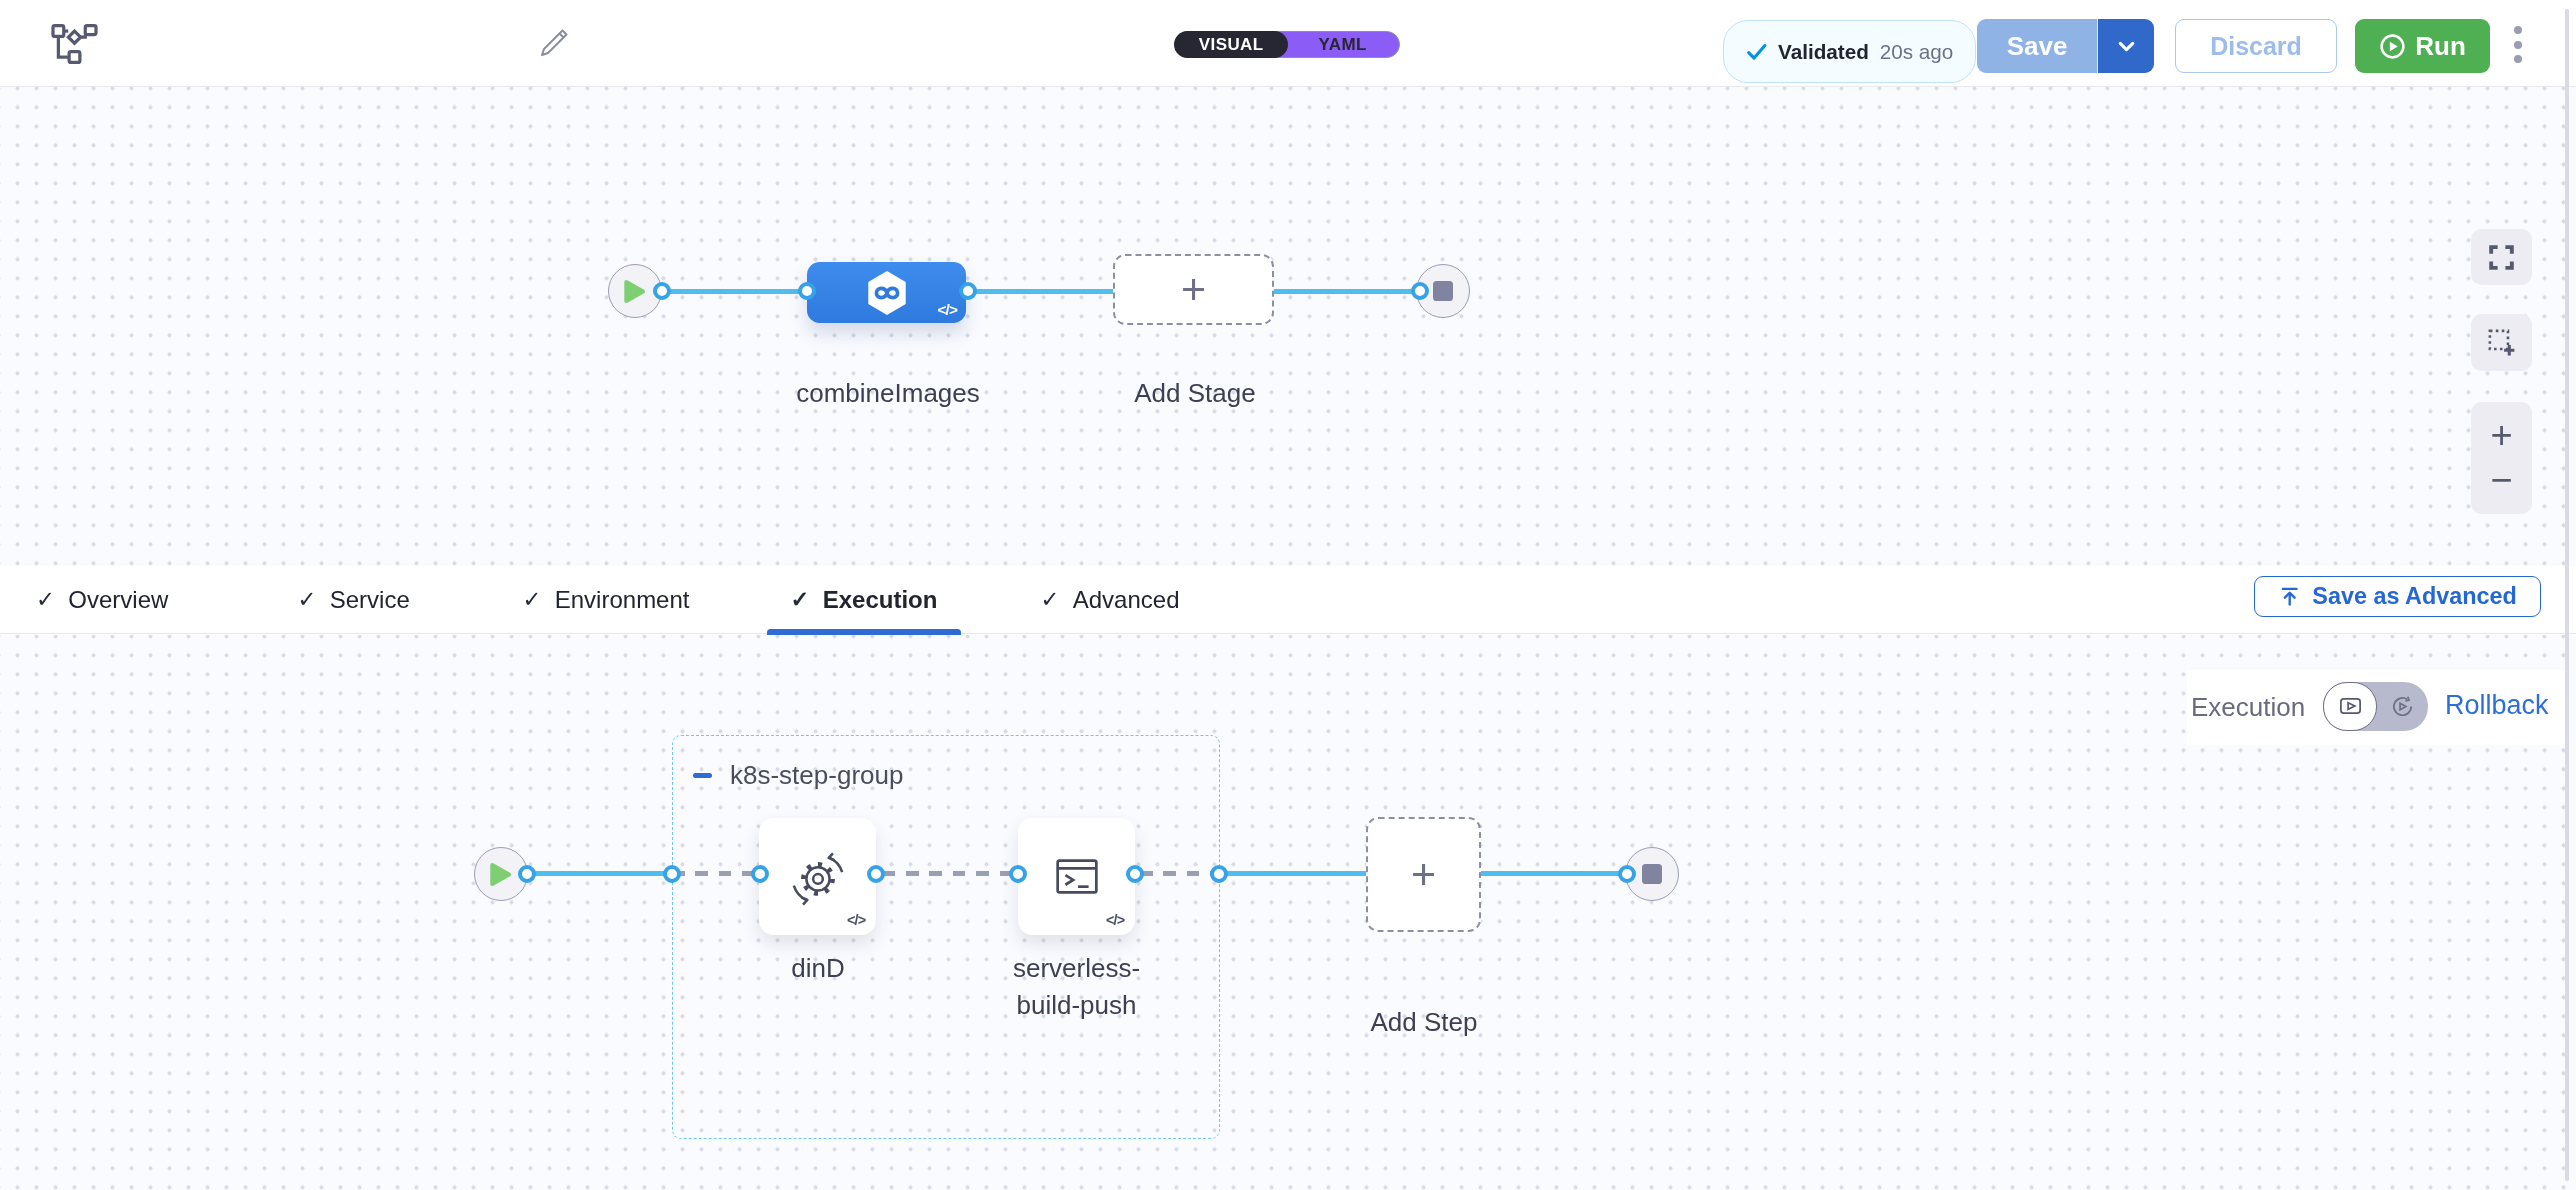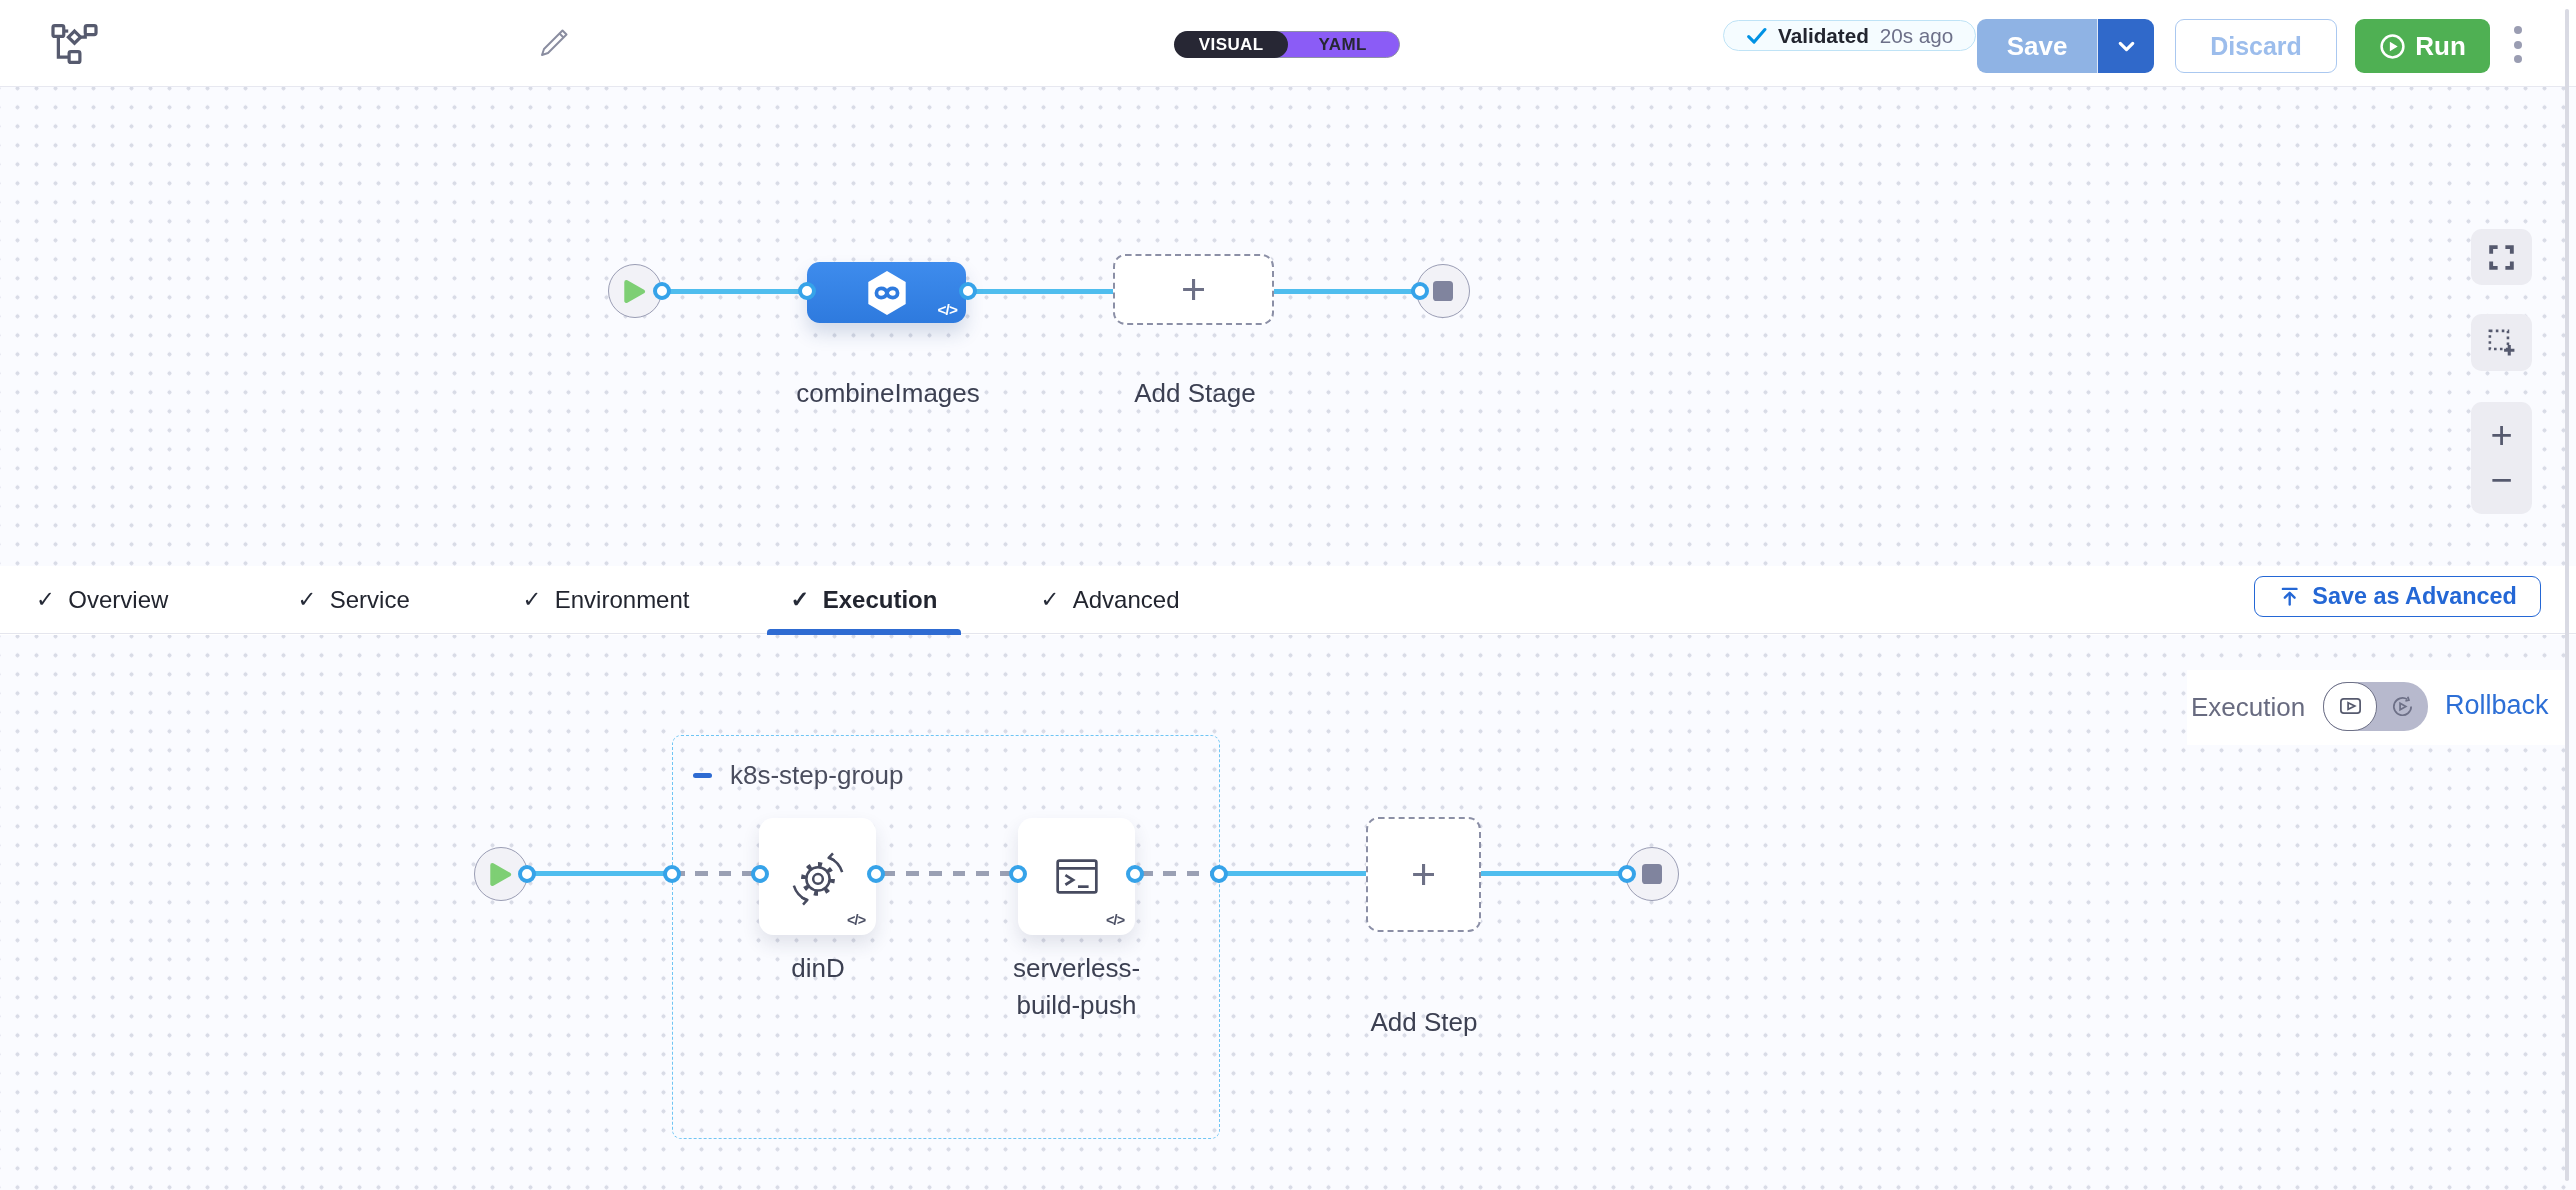--- a/index.html
+++ b/index.html
@@ -16,21 +16,21 @@
 
   .mode-toggle{position:absolute;left:1175px;top:31px;width:225px;height:27px;
                border:1.8px solid #8e90a5;border-radius:15.3px;background:#8b5cf6;
                box-sizing:border-box;display:flex;align-items:center;}
   .mode-visual{height:27px;margin:-1.8px;width:114px;background:#272734;color:#fff;
                border-radius:15.3px;display:flex;align-items:center;justify-content:center;
                font-size:17px;font-weight:700;letter-spacing:0.4px;cursor:pointer;}
   .mode-yaml{flex:1;text-align:center;color:#272734;font-size:17px;font-weight:700;
              letter-spacing:0.4px;cursor:pointer;}
 
-  .validated{position:absolute;left:1723px;top:20px;height:31px;padding:0 21.6px;
+  .validated{position:absolute;left:1723px;top:20px;height:63px;padding:0 21.6px;
              border:1.8px solid #bfe3f6;background:#f5fcff;border-radius:25px;
              display:flex;align-items:center;gap:10.8px;box-sizing:border-box;cursor:pointer;}
   .validated .v-label{font-size:20.7px;font-weight:700;color:#22252f;}
   .validated .v-time{font-size:20.7px;color:#6d7089;}
 
   .save-split{position:absolute;left:1977px;top:19px;height:54px;width:177px;
               border-radius:9px;overflow:hidden;display:flex;cursor:pointer;text-align:right;}
   .save-main{width:120px;background:#8fb3e4;color:#fff;font-size:26px;font-weight:700;
              display:flex;align-items:center;justify-content:center;}
   .save-caret{flex:1;background:#3069ca;display:flex;align-items:center;justify-content:center;

